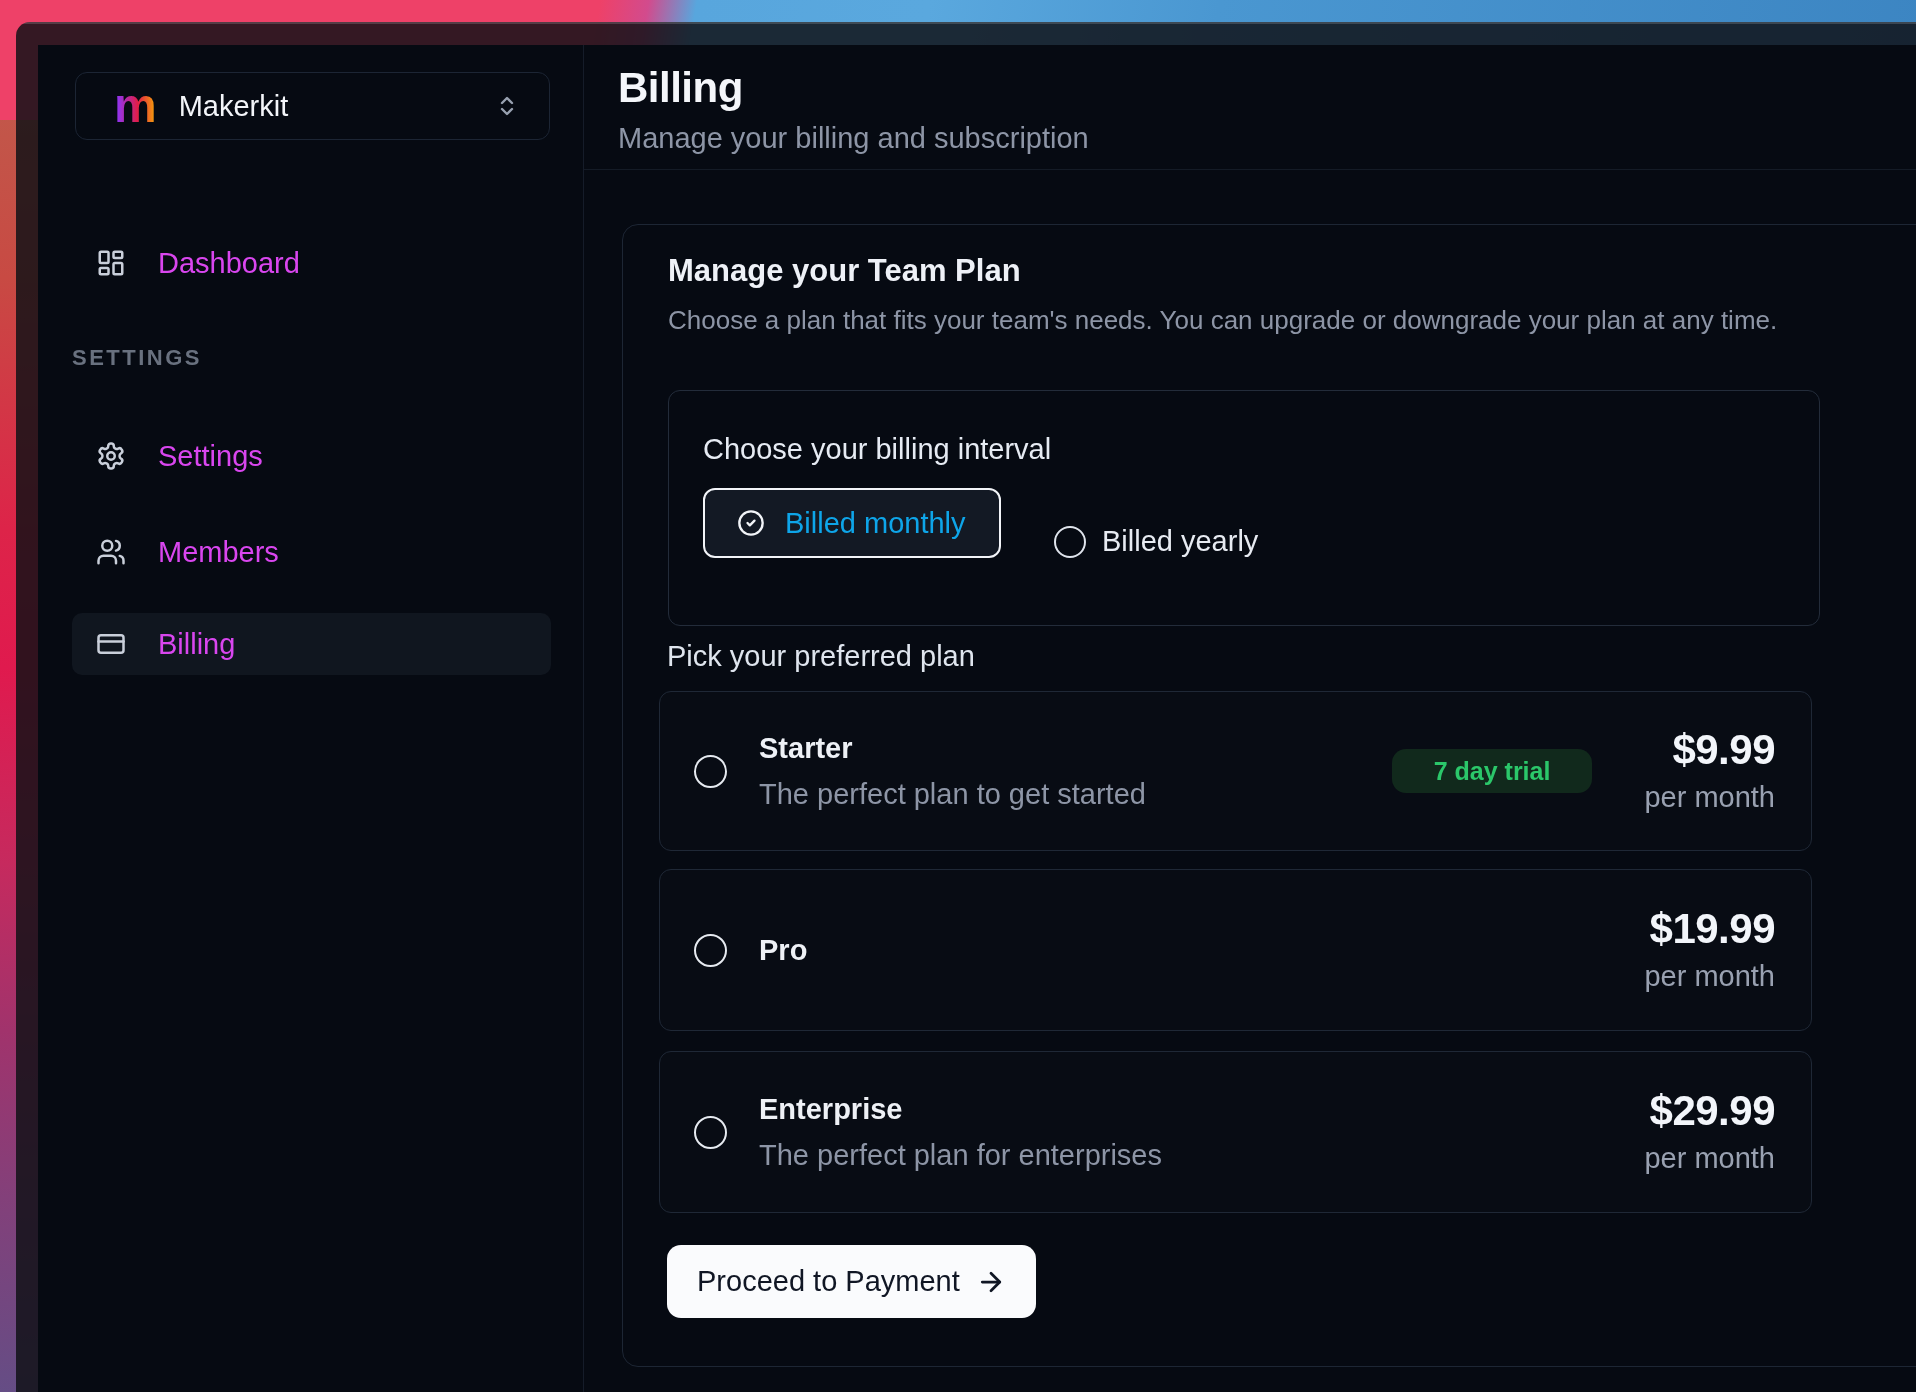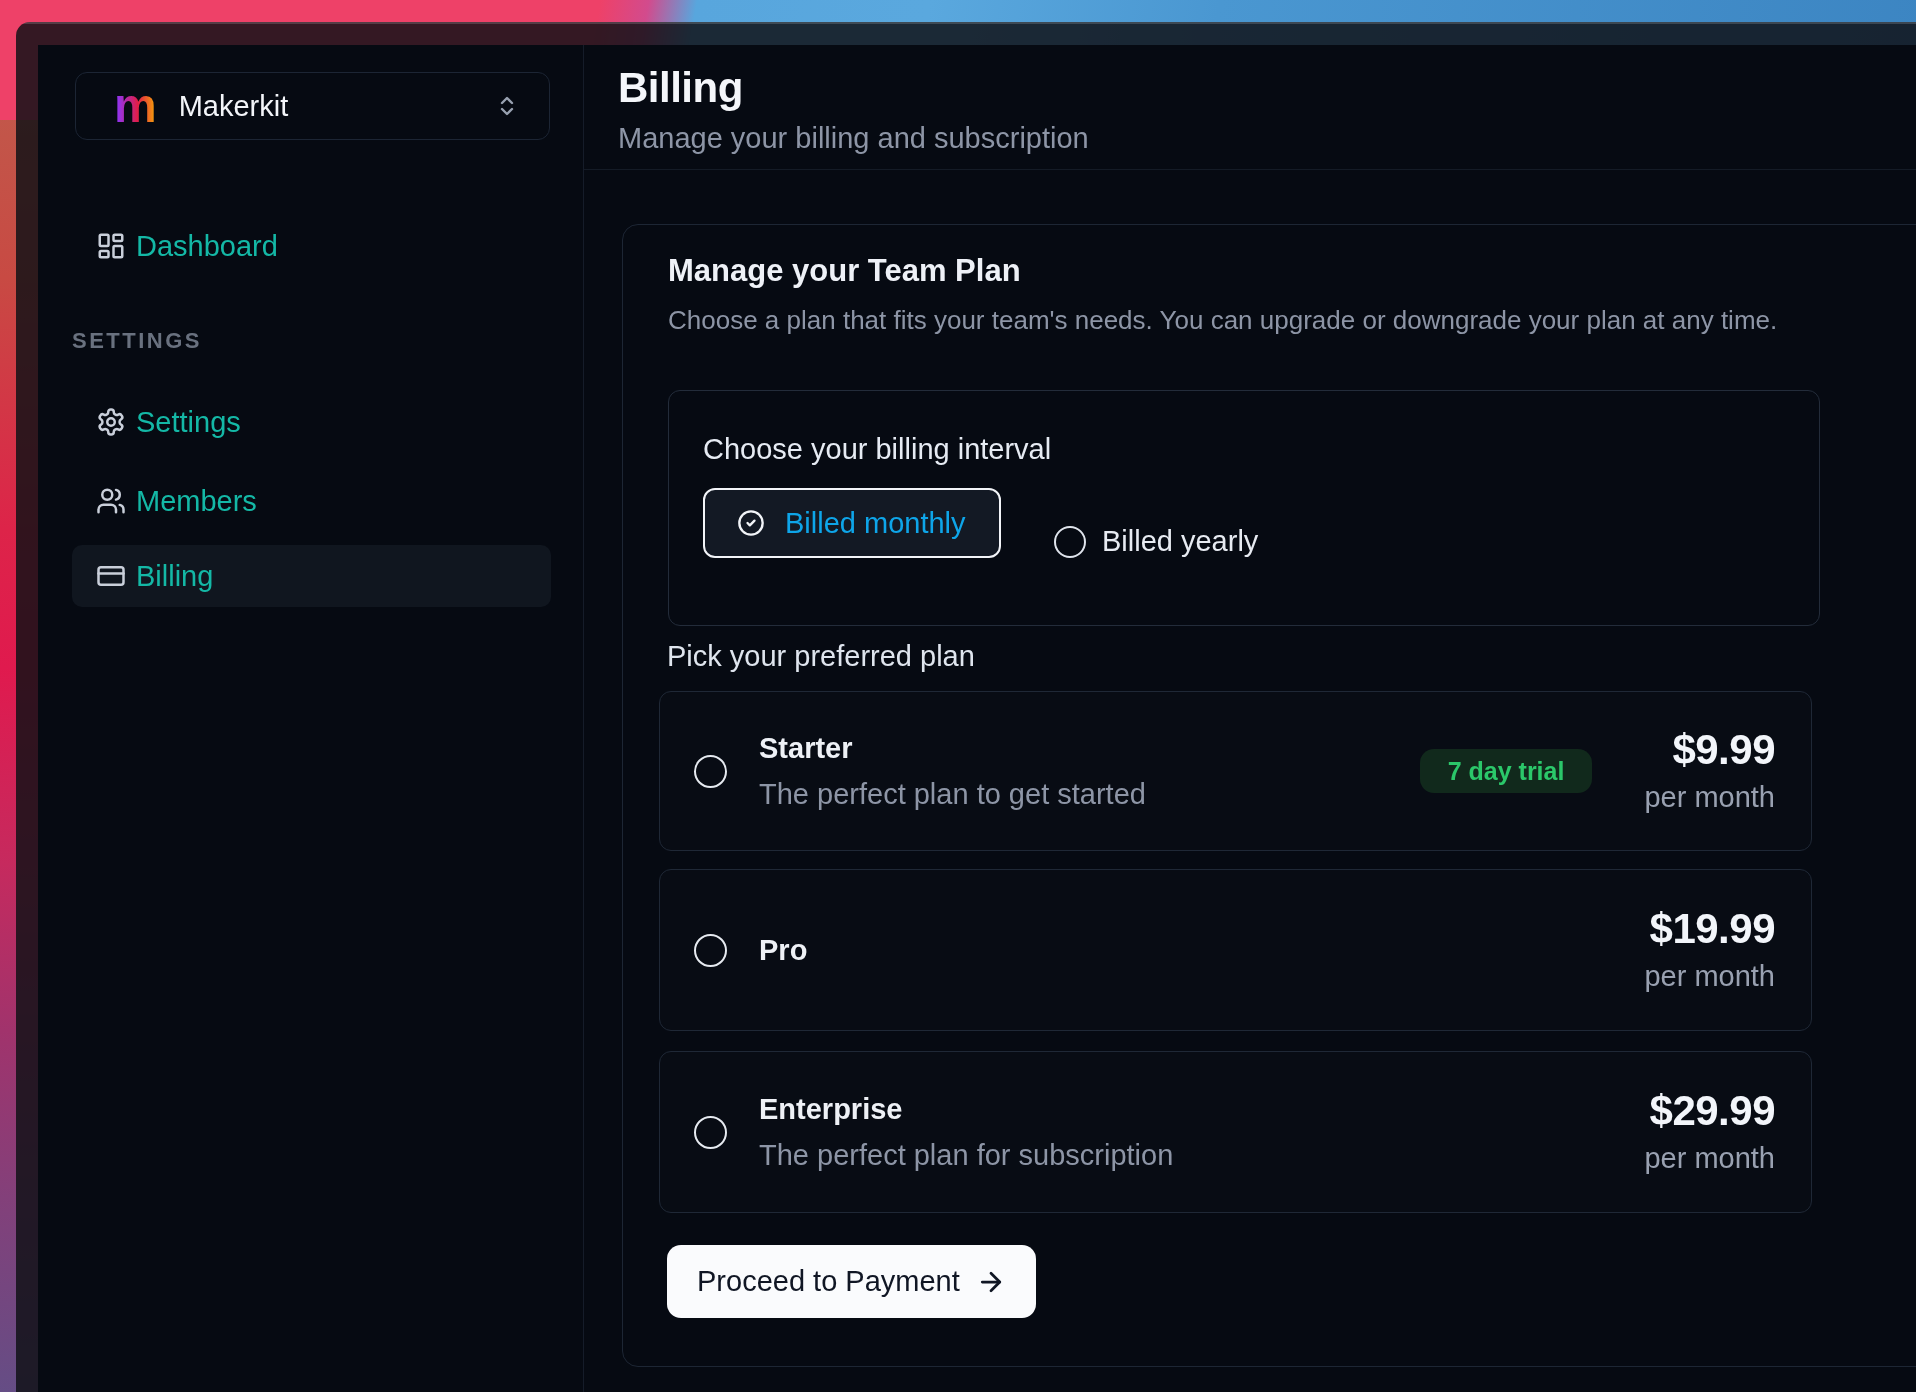--- a/index.html
+++ b/index.html
@@ -51,23 +51,23 @@
     font-size: 48px; font-weight: 700; line-height: 0.9;
     background: linear-gradient(90deg, #9333ea 10%, #e11d48 55%, #f59e0b 95%);
     -webkit-background-clip: text; background-clip: text;
     -webkit-text-fill-color: transparent; color: transparent;
   }
   .team-name { margin-left: 22px; font-size: 29px; font-weight: 500; color: #f3f5f9; }
   .selector-chevrons { margin-left: auto; color: #98a1b0; display: flex; }
 
   .nav { margin-top: 82px; display: flex; flex-direction: column; }
   .nav-row {
-    height: 48px; display: flex; align-items: center; gap: 10px;
+    height: 48px; display: flex; align-items: center; gap: 32px;
     padding: 0 24px; border-radius: 10px; cursor: pointer;
-    font-size: 29px; color: #14b8a6;
+    font-size: 29px; color: #d946ef; margin-top: 17px;
   }
   .nav-row .nicon { color: #c9cfda; display: flex; flex: none; }
   .nav-section {
     margin-top: 58px; margin-bottom: 44px; padding-left: 0;
     font-size: 22px; font-weight: 700; letter-spacing: 2.5px; color: #69717f;
   }
   .nav-gap1 { height: 31px; }
   .nav-gap2 { height: 20px; }
   .nav-row.active { height: 62px; background: #10161f; }
 
@@ -119,21 +119,21 @@
     display: flex; align-items: center; padding: 0 36px 0 34px; cursor: pointer; justify-content: space-between;
   }
   .plan-row.r0 { top: 466px; }
   .plan-row.r1 { top: 644px; height: 162px; }
   .plan-row.r2 { top: 826px; height: 162px; }
   .plan-radio { width: 33px; height: 33px; border: 2.5px solid #e6eaf0; border-radius: 50%; flex: none; }
   .plan-text { flex: 1; min-width: 0; margin-left: 32px; display: flex; flex-direction: column; gap: 13px; }
   .plan-name { font-size: 29px; font-weight: 700; color: #eef1f6; }
   .plan-desc { font-size: 29px; color: #8d95a6; }
   .trial-badge {
-    height: 44px; padding: 0 28px; border-radius: 14px; margin-right: 52px;
+    height: 44px; padding: 0 42px; border-radius: 14px; margin-right: 52px;
     background: #11291c; color: #2bc76a; font-size: 25px; font-weight: 700;
     display: flex; align-items: center; flex: none;
   }
   .plan-price-block { text-align: right; min-width: 115px; flex: none; }
   .plan-price { font-size: 42px; font-weight: 700; color: #f2f5fa; line-height: 1.05; letter-spacing: -0.5px; }
   .plan-period { margin-top: 9px; font-size: 29px; color: #99a1b1; }
 
   .proceed-btn {
     left: 44px; top: 1020px; height: 73px; padding: 12px 30px;
     background: #fafbfd; border: none; border-radius: 14px;
@@ -273,21 +273,21 @@
               <span class="plan-price-block">
                 <div class="plan-price">$19.99</div>
                 <div class="plan-period">per month</div>
               </span>
             </div>
 
             <div class="abs plan-row r2">
               <span class="plan-radio"></span>
               <span class="plan-text">
                 <span class="plan-name">Enterprise</span>
-                <span class="plan-desc">The perfect plan for subscription</span>
+                <span class="plan-desc">The perfect plan for enterprises</span>
               </span>
               <span class="plan-price-block">
                 <div class="plan-price">$29.99</div>
                 <div class="plan-period">per month</div>
               </span>
             </div>
 
             <button class="abs proceed-btn">
               <span>Proceed to Payment</span>
               <span class="aicon">

